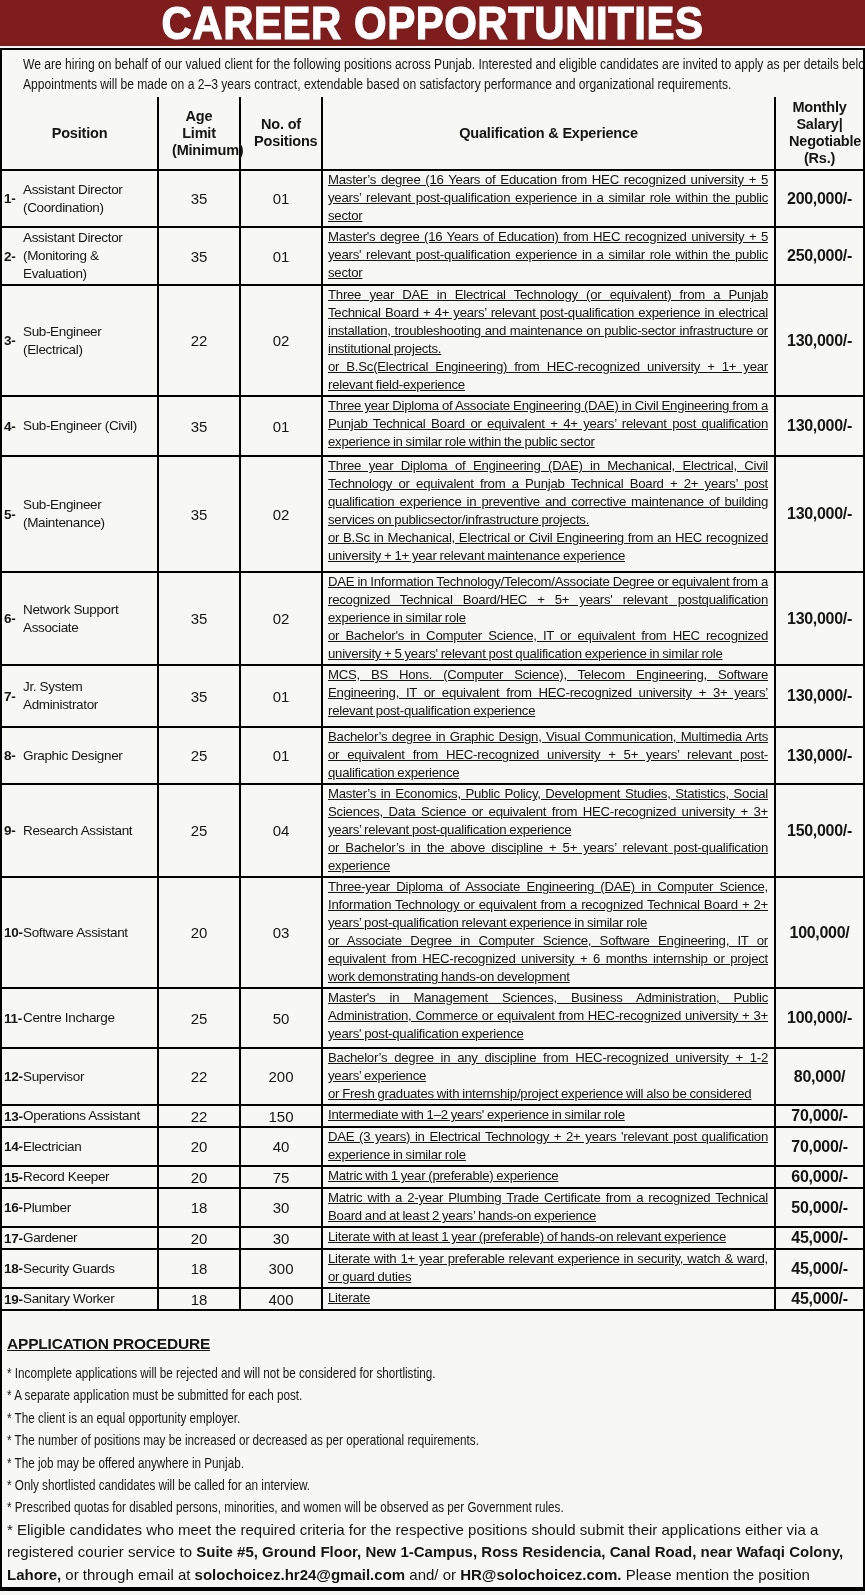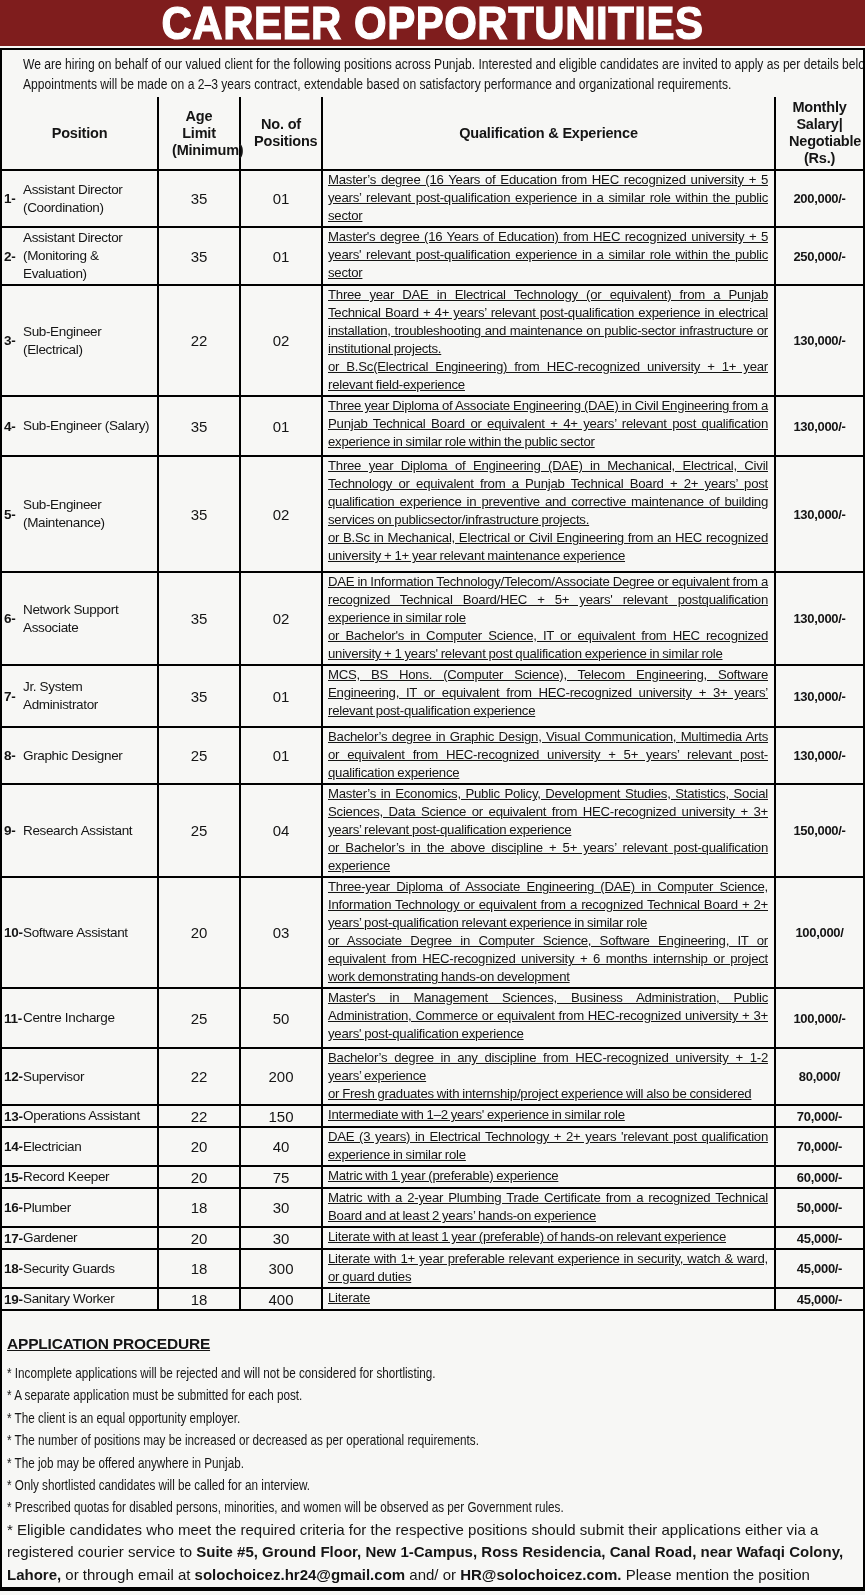--- a/index.html
+++ b/index.html
@@ -42,21 +42,21 @@
   .pos-num { font-weight:700; font-size:13.5px; min-width:19px; letter-spacing:-0.3px; }
   .pos-title { font-weight:400; font-size:13.5px; line-height:18px; letter-spacing:-0.35px; flex:1; }
   td.age-cell, td.count-cell { text-align:center; vertical-align:middle; font-size:15px; padding:0; }
   td.qual-cell {
     vertical-align:top; text-align:justify; font-size:13.2px; line-height:18px;
     padding:0px 6px 1px 5px; letter-spacing:-0.25px; word-spacing:-0.5px;
   }
   td.qual-cell .qual-para { margin:0;text-decoration:underline; }
   td.salary-cell {
     text-align:center; vertical-align:middle; font-weight:700;
-    font-size:13px; letter-spacing:-0.3px; padding:0 2px;
+    font-size:16px; letter-spacing:-0.3px; padding:0 2px;
   }
   
   .procedure { padding:24px 6px 0 5px; }
   .proc-heading {
     font-weight:700; font-size:15.5px; text-decoration:underline;
     letter-spacing:-0.2px; margin-bottom:9px;
   }
   .proc-line { font-size:15px; line-height:22.4px; }
   .proc-line .b { font-weight:700; }
   .proc-line.wrapline { white-space:normal; transform:none; width:100%; }
@@ -148,21 +148,21 @@
             <td class="qual-cell">
               <div class="qual-para">Three year DAE in Electrical Technology (or equivalent) from a Punjab Technical Board + 4+ years’ relevant post-qualification experience in electrical installation, troubleshooting and maintenance on public-sector infrastructure or institutional projects.</div>
               <div class="qual-para">or B.Sc(Electrical Engineering) from HEC-recognized university + 1+ year relevant field-experience</div>
             </td>
             <td class="salary-cell">130,000/-</td>
           </tr>
           <tr style="height: 60px;">
             <td class="pos-cell">
               <div class="pos-wrap">
                 <span class="pos-num">4-</span>
-                <span class="pos-title">Sub-Engineer (Salary)</span>
+                <span class="pos-title">Sub-Engineer (Civil)</span>
               </div>
             </td>
             <td class="age-cell">35</td>
             <td class="count-cell">01</td>
             <td class="qual-cell">
               <div class="qual-para">Three year Diploma of Associate Engineering (DAE) in Civil Engineering from a Punjab Technical Board or equivalent + 4+ years’ relevant post qualification experience in similar role within the public sector</div>
             </td>
             <td class="salary-cell">130,000/-</td>
           </tr>
           <tr style="height: 116px;">
@@ -184,21 +184,21 @@
             <td class="pos-cell">
               <div class="pos-wrap">
                 <span class="pos-num">6-</span>
                 <span class="pos-title">Network Support Associate</span>
               </div>
             </td>
             <td class="age-cell">35</td>
             <td class="count-cell">02</td>
             <td class="qual-cell">
               <div class="qual-para">DAE in Information Technology/Telecom/Associate Degree or equivalent from a recognized Technical Board/HEC + 5+ years' relevant postqualification experience in similar role</div>
-              <div class="qual-para">or Bachelor's in Computer Science, IT or equivalent from HEC recognized university + 1 years' relevant post qualification experience in similar role</div>
+              <div class="qual-para">or Bachelor's in Computer Science, IT or equivalent from HEC recognized university + 5 years' relevant post qualification experience in similar role</div>
             </td>
             <td class="salary-cell">130,000/-</td>
           </tr>
           <tr style="height: 62px;">
             <td class="pos-cell">
               <div class="pos-wrap">
                 <span class="pos-num">7-</span>
                 <span class="pos-title">Jr. System Administrator</span>
               </div>
             </td>

